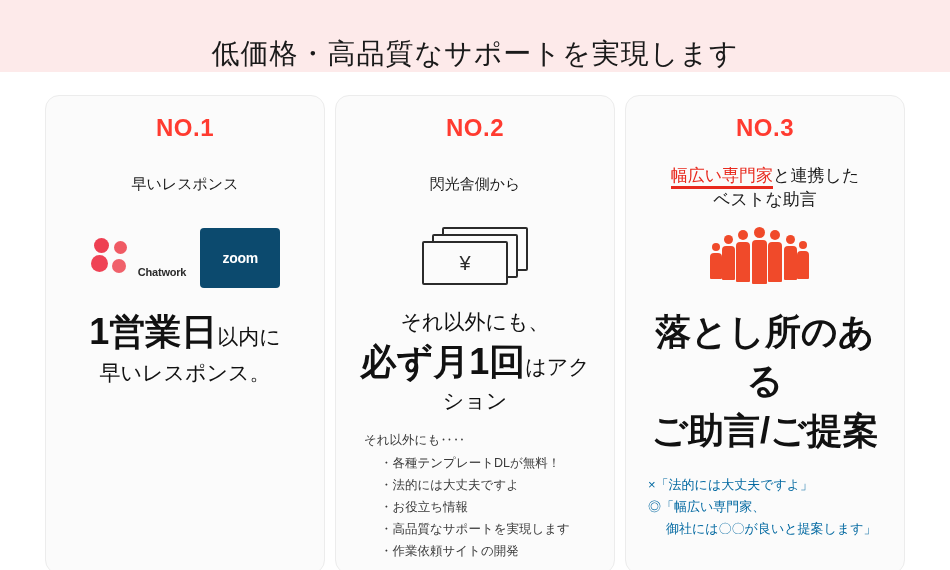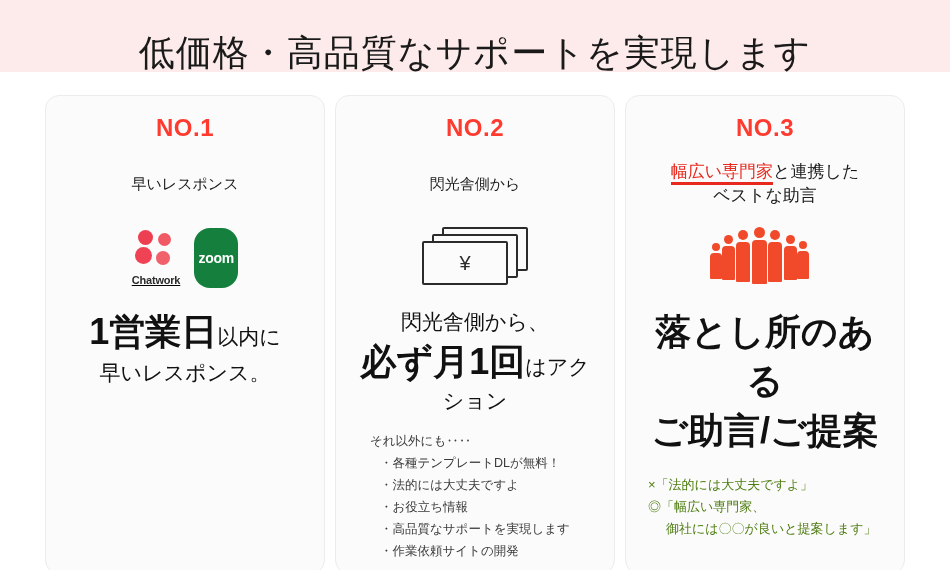--- a/index.html
+++ b/index.html
@@ -10,21 +10,21 @@
     overflow: hidden;
   }
   .page { position: relative; width: 950px; height: 570px; background: #ffffff; }
 
   .header-band {
     position: absolute; left: 0; top: 0; width: 950px; height: 72px;
     background: #fdeaea;
     display: flex; align-items: center; justify-content: center;
   }
   .header-title {
-    font-size: 36px; color: #1a1a1a; letter-spacing: 1px; font-weight: 400; margin-top: 35px;
+    font-size: 28px; color: #1a1a1a; letter-spacing: 1px; font-weight: 400; margin-top: 35px;
   }
 
   .cards {
     position: absolute; left: 0; top: 95px; width: 950px;
     display: flex; justify-content: center; gap: 10px;
   }
   .card {
     width: 280px; min-height: 445px;
     background: #fbfbfb;
     border: 1px solid #ececec;
@@ -33,45 +33,45 @@
     display: flex; flex-direction: column; align-items: center;
   }
   .card-no {
     color: #ff3b30; font-size: 24px; font-weight: 700; letter-spacing: 0.5px;
     margin-bottom: 14px;
   }
   .card-sub {
     font-size: 15px; color: #1a1a1a; text-align: center; line-height: 1.35;
     min-height: 56px; display: flex; align-items: center; justify-content: center;
   }
-  .card-sub.small { font-size: 17px; line-height: 1.4; }
+  .card-sub.small { font-size: 17px; line-height: 1.4; align-items: flex-end; }
   .marker {
     color: #e8291e; border-bottom: 3px solid #e8291e; padding-bottom: 1px;
   }
 
   .icon-zone {
     height: 88px; display: flex; align-items: center; justify-content: center;
     gap: 14px; margin-top: 2px;
   }
 
   
-  .chatwork { display: flex; flex-direction: column; align-items: center; gap: 4px; text-decoration: underline; }
+  .chatwork { display: flex; flex-direction: row; align-items: flex-end; gap: 4px; }
   .cw-dots { position: relative; width: 44px; height: 40px; }
   .cw-dots i {
     position: absolute; display: block; background: #f04c5a; border-radius: 50%;
   }
   .cw-dots i:nth-child(1) { width: 15px; height: 15px; left: 4px;  top: 0px;  background:#ee3f52; }
   .cw-dots i:nth-child(2) { width: 13px; height: 13px; left: 24px; top: 3px;  background:#f05a64; }
   .cw-dots i:nth-child(3) { width: 17px; height: 17px; left: 1px;  top: 17px; background:#ef4255; }
   .cw-dots i:nth-child(4) { width: 14px; height: 14px; left: 22px; top: 21px; background:#f0616b; }
   .cw-text { font-size: 11px; font-weight: 700; color: #2b2b2b; letter-spacing: -0.2px; }
 
   
   .zoom-badge {
-    width: 44px; height: 60px; border-radius: 16px; background: #15803d;
+    width: 80px; height: 60px; border-radius: 4px; background: #0c4a6e;
     display: flex; align-items: center; justify-content: center;
   }
   .zoom-text { color: #fff; font-size: 14px; font-weight: 700; letter-spacing: -0.3px; }
 
   
   .bills { position: relative; width: 110px; height: 62px; }
   .bills .bill {
     position: absolute; border: 2px solid #2b2b2b; background: #fbfbfb; border-radius: 2px;
     width: 86px; height: 44px;
   }
@@ -91,26 +91,26 @@
     text-align: center; color: #111; line-height: 1.35; margin-top: 6px;
   }
   .big-line .b { font-size: 36px; font-weight: 700; }
   .big-line .n { font-size: 21px; font-weight: 400; }
   .big-line .row { margin-bottom: 2px; }
 
   .notes {
     margin-top: 14px; width: 100%;
     font-size: 12.5px; color: #3a3a3a; line-height: 1.75;
   }
-  .notes .lead { margin-left: 20px; }
+  .notes .lead { margin-left: 14px; font-family: Liberation Mono, monospace; }
   .notes ul { list-style: none; margin-left: 30px; }
 
   .notes2 {
     margin-top: 16px; width: 100%;
-    font-size: 13px; color: #4d7c0f; line-height: 1.7; padding-left: 8px;
+    font-size: 13px; color: #0369a1; line-height: 1.7; padding-left: 8px;
   }
   .notes2 .indent { padding-left: 18px; }
 </style>
 </head>
 <body>
 
 <div class="page">
 
   <div class="header-band">
     <div class="header-title">低価格・高品質なサポートを実現します</div>
@@ -155,21 +155,21 @@
         <div class="bills">
           <div class="bill b1"></div>
           <div class="bill b2"></div>
           <div class="bill b3">
               <span class="yen">¥</span>
             </div>
         </div>
       </div>
 
       <div class="big-line">
-        <div class="row"><span class="n">閃光舎側から、</span></div>
+        <div class="row"><span class="n">それ以外にも、</span></div>
         <div class="row">
           <span class="b">必ず月1回</span><span class="n">はアクション</span>
         </div>
       </div>
 
       <div class="notes">
         <div class="lead">それ以外にも‥‥</div>
         <ul>
           <li>・各種テンプレートDLが無料！</li>
           <li>・法的には大丈夫ですよ</li>

